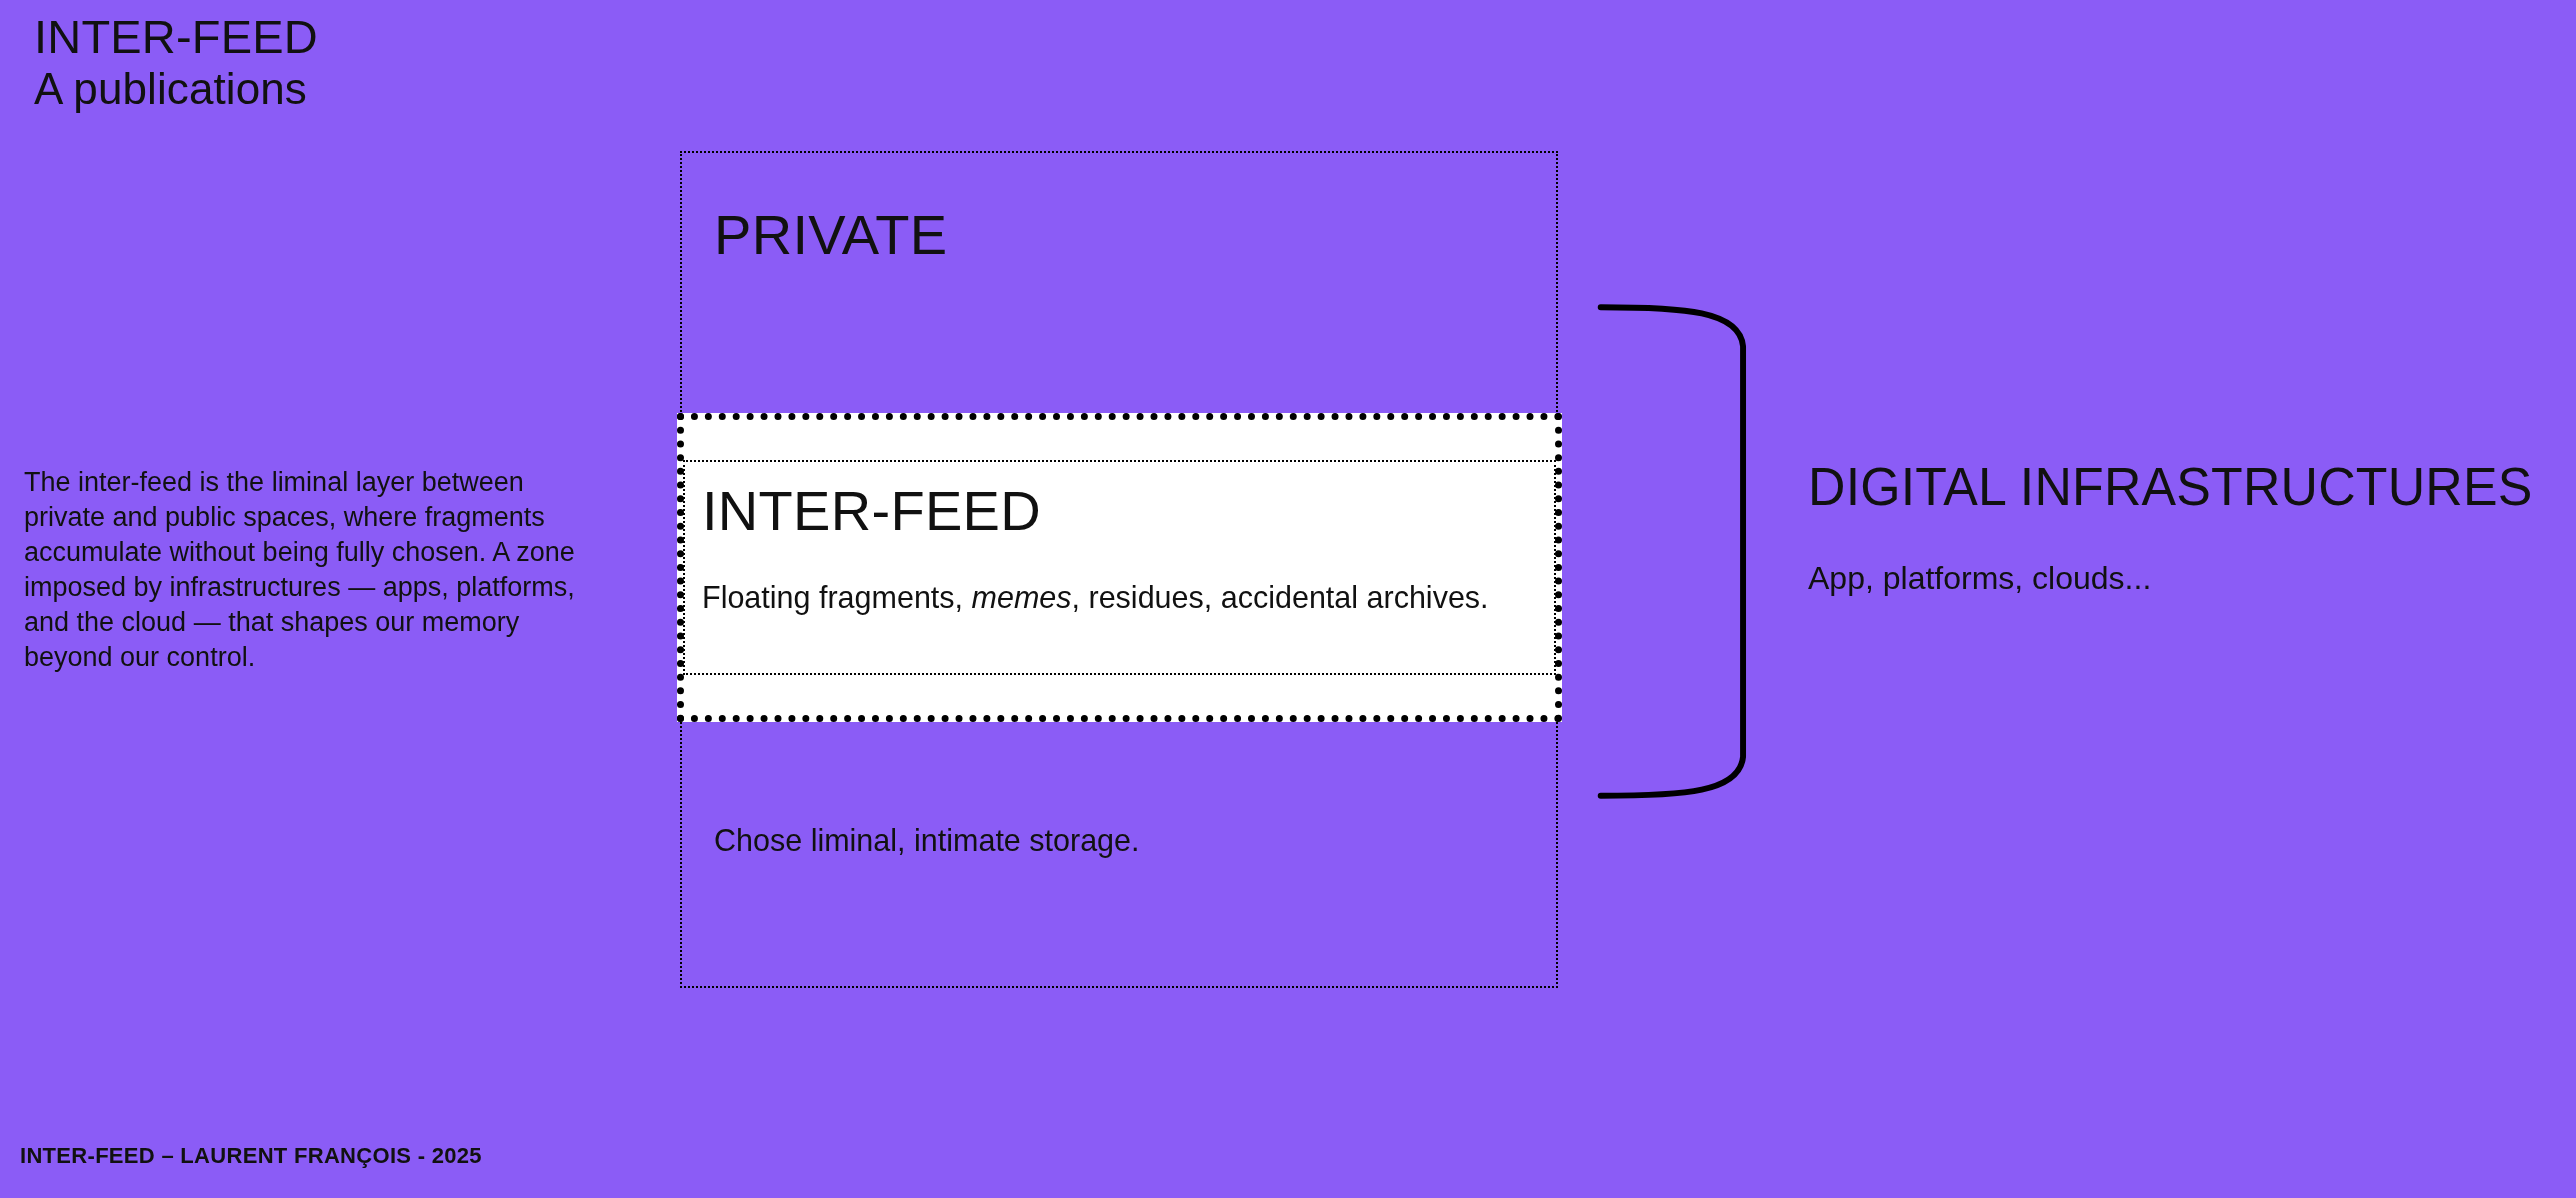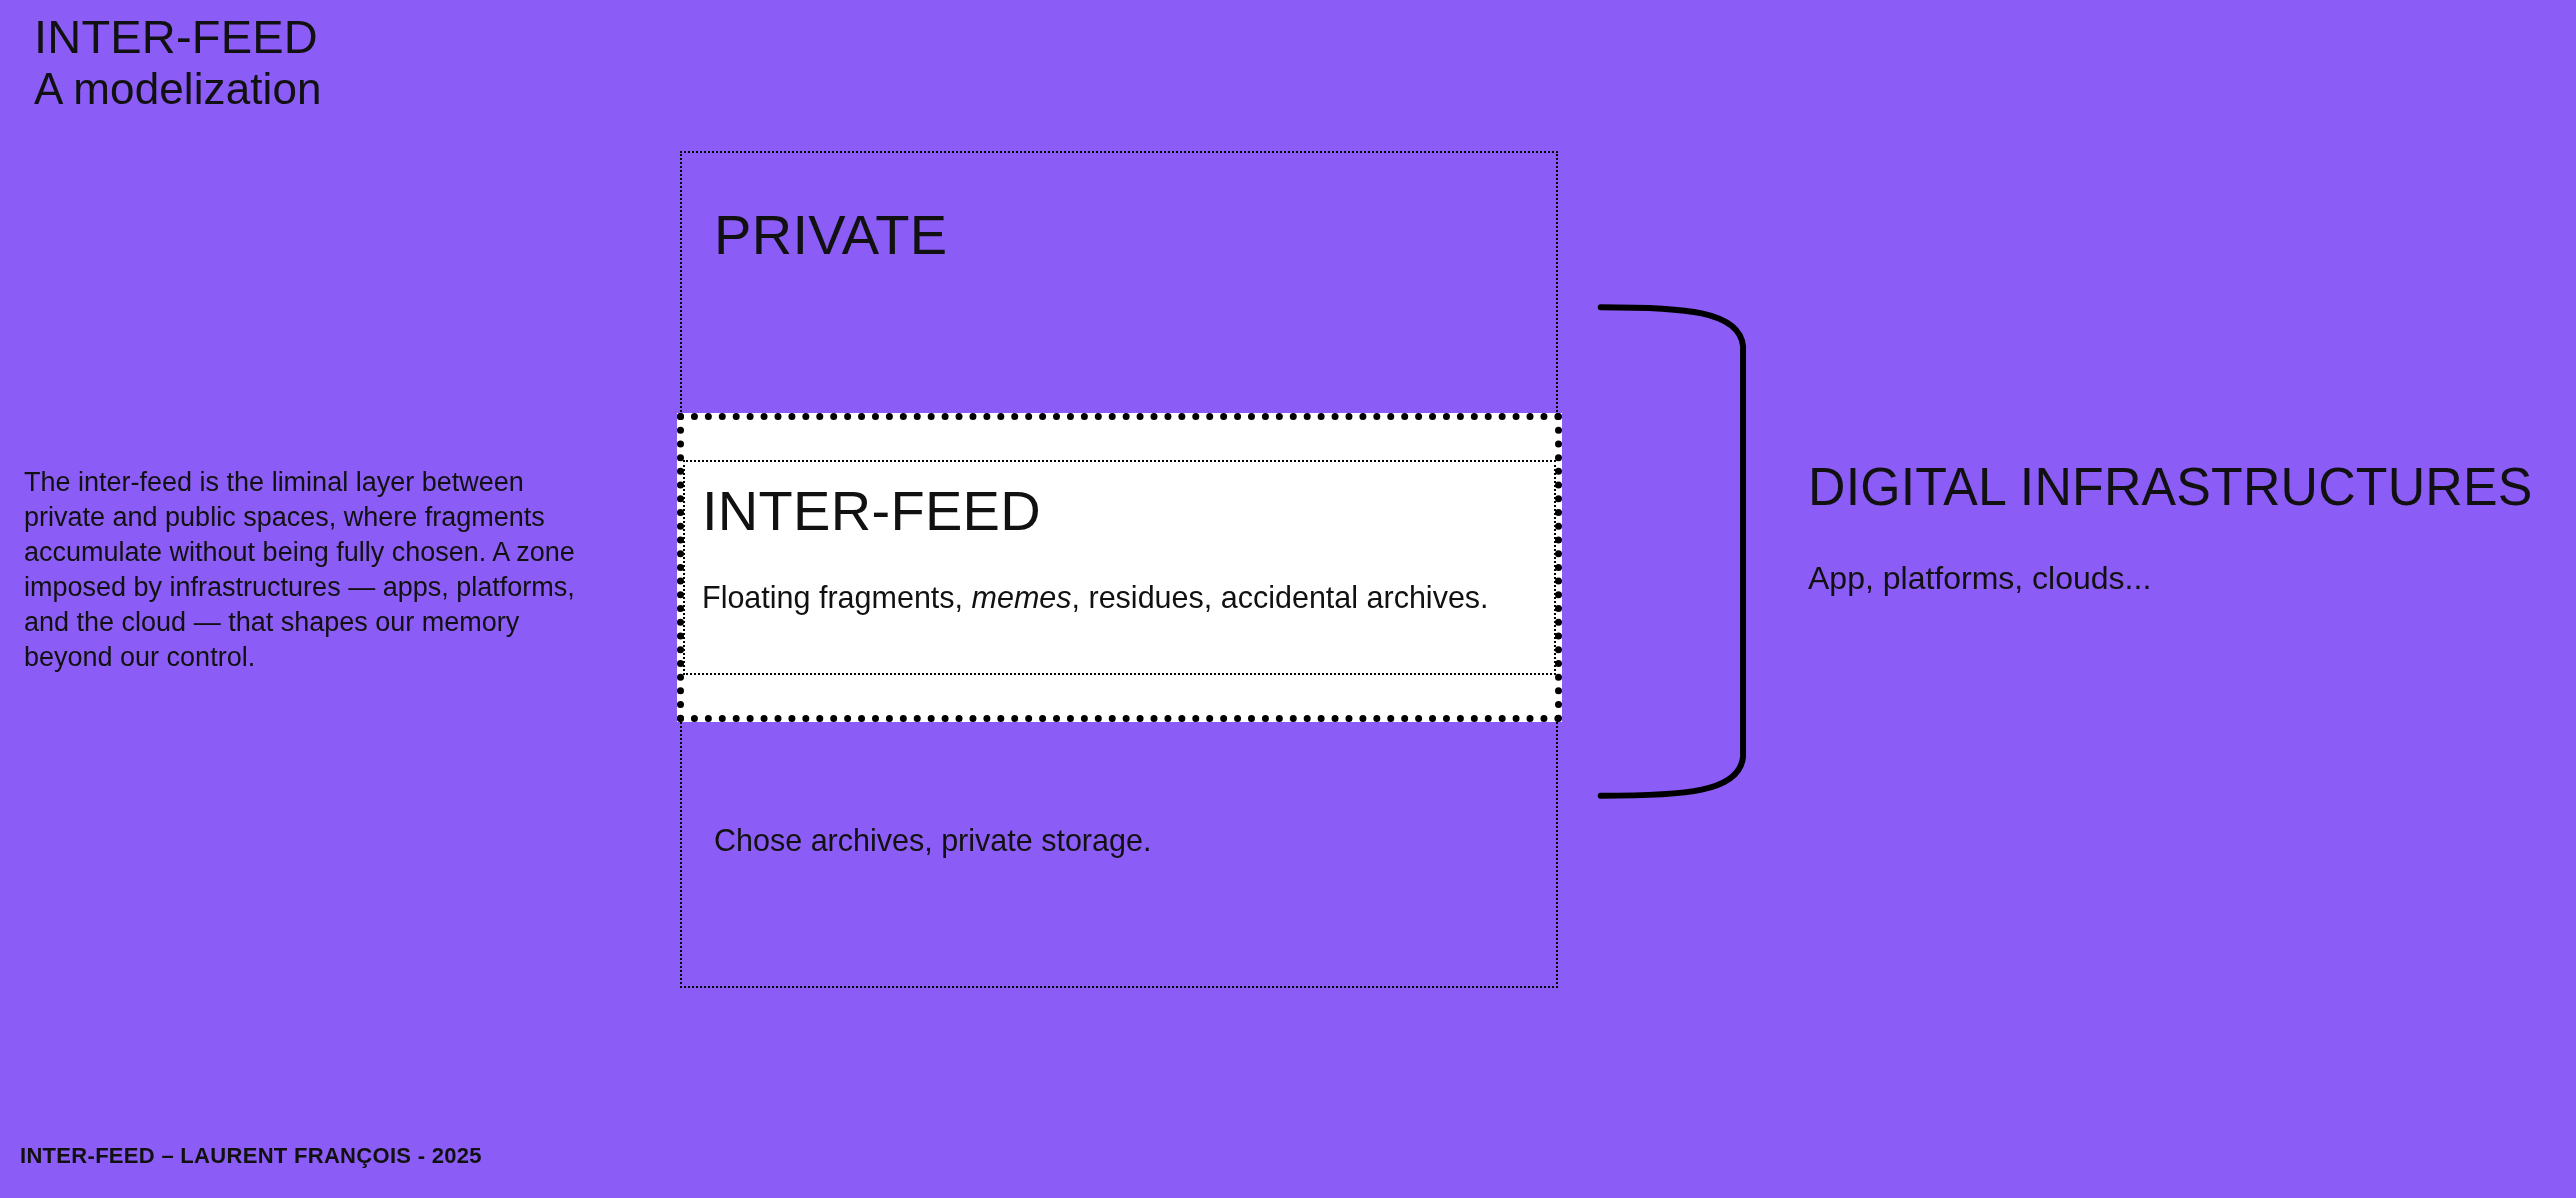--- a/index.html
+++ b/index.html
@@ -218,33 +218,33 @@
     white-space: nowrap;
   }
 </style>
 </head>
 <body>
 
 <div id="slide">
 
   <div id="title-block">
     <div id="title-main">INTER-FEED</div>
-    <div id="title-sub">A modelization</div>
+    <div id="title-sub">A publications</div>
   </div>
 
   <div id="description">The inter-feed is the liminal layer between private and public spaces, where fragments accumulate without being fully chosen. A zone imposed by infrastructures — apps, platforms, and the cloud — that shapes our memory beyond our control.</div>
 
   <div id="model-frame">
 
     <div class="layer" id="layer-public">
       <div class="layer-title">PRIVATE</div>
     </div>
 
     <div class="layer" id="layer-private">
-      <div class="layer-desc">Chose archives, private storage.</div>
+      <div class="layer-desc">Chose liminal, intimate storage.</div>
     </div>
 
   </div>
 
   <div id="interfeed-band"></div>
 
   <div id="interfeed-inner"></div>
 
   <div id="interfeed-text">
     <div class="layer-title">INTER-FEED</div>

